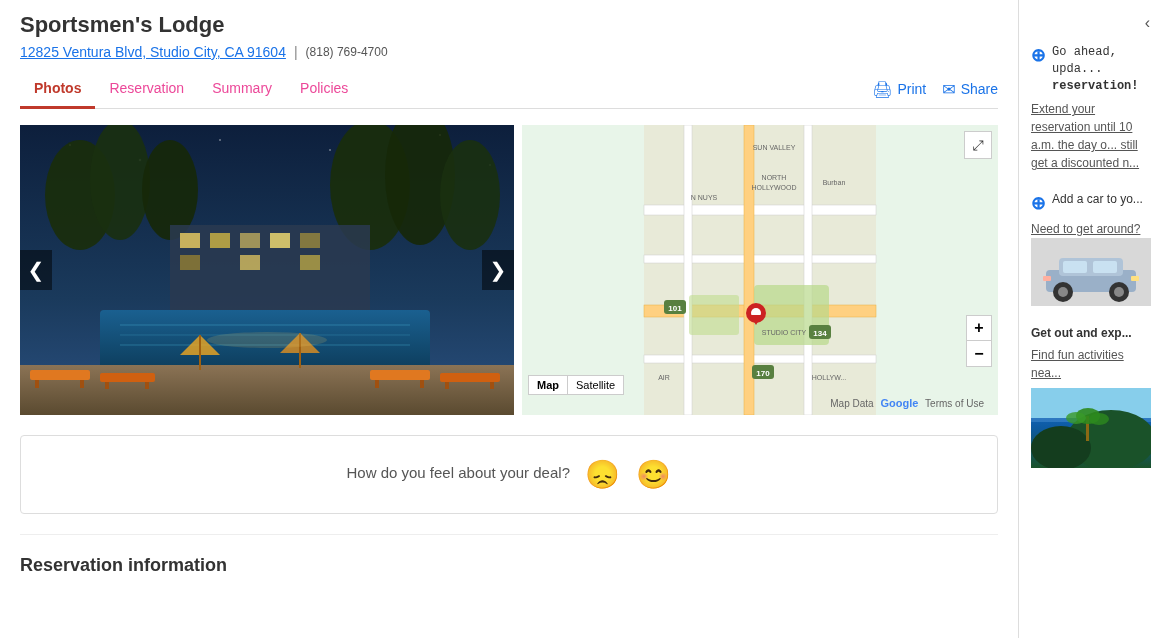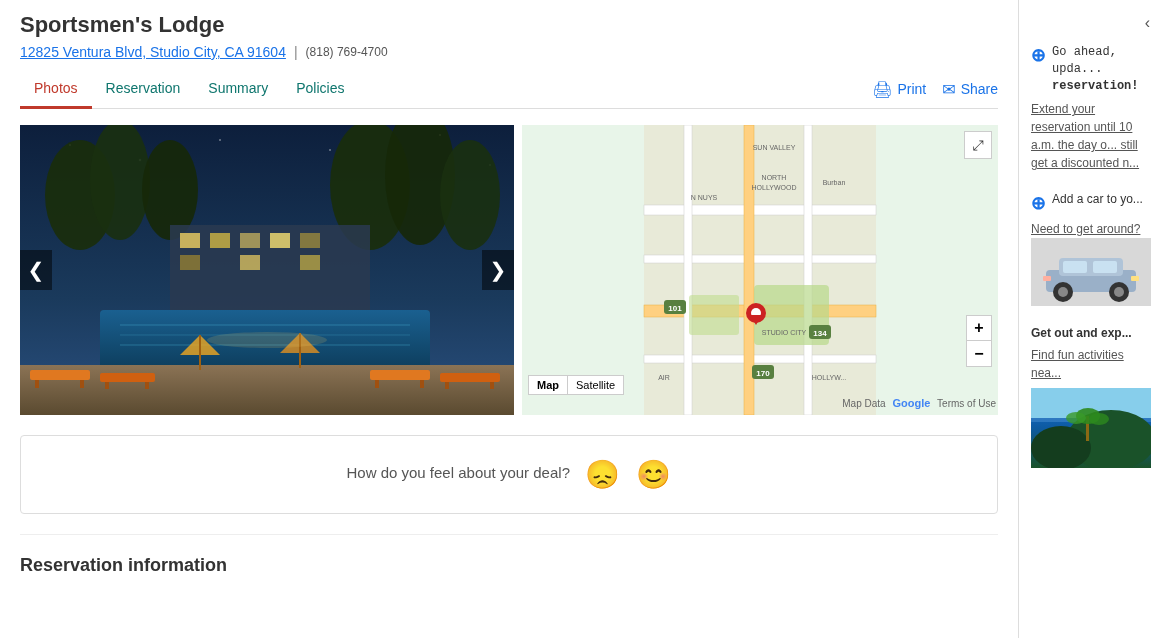--- a/index.html
+++ b/index.html
@@ -8,22 +8,22 @@
     .main-content { flex: 1; min-width: 0; padding: 0 20px 20px 20px; }
 
     .hotel-name { font-size: 22px; font-weight: bold; color: #333; margin-bottom: 6px; margin-top: 12px; }
     .hotel-address { color: #1a73e8; font-size: 14px; }
     .hotel-phone { color: #555; font-size: 12px; }
 
     .header-row { display: flex; align-items: center; margin-top: 4px; }
     .divider-pipe { color: #888; margin: 0 8px; }
 
     .tabs { display: flex; align-items: center; border-bottom: 1px solid #ddd; margin-top: 10px; padding-bottom: 0; }
-    .tab { padding: 10px 14px; cursor: pointer; font-size: 14px; color: #0f766e; text-decoration: none; border-bottom: 3px solid transparent; margin-bottom: -1px; }
-    .tab.active { color: #c0392b; border-bottom: 3px solid #c0392b; font-weight: normal; }
+    .tab { padding: 10px 14px; cursor: pointer; font-size: 14px; color: #ec4899; text-decoration: none; border-bottom: 3px solid transparent; margin-bottom: -1px; }
+    .tab.active { color: #c0392b; border-bottom: 3px solid #c0392b; font-weight: bold; }
 
     .tab-actions { margin-left: auto; display: flex; align-items: center; gap: 16px; }
     .tab-action-btn { display: flex; align-items: center; gap: 5px; color: #1a73e8; font-size: 14px; cursor: pointer; background: none; border: none; }
 
     .media-row { display: flex; gap: 8px; margin-top: 16px; }
 
     .nav-arrow { position: absolute; top: 50%; transform: translateY(-50%); background: rgba(0,0,0,0.5); color: white; border: none; font-size: 20px; width: 32px; height: 40px; cursor: pointer; display: flex; align-items: center; justify-content: center; z-index: 10; }
     .nav-arrow.left { left: 0; }
     .nav-arrow.right { right: 0; }
 
@@ -219,21 +219,21 @@
         <div style="position:absolute; bottom:48px; right:6px; display:flex; flex-direction:column;">
           <button style="background:white; border:1px solid #ccc; width:26px; height:26px; cursor:pointer; font-size:16px; font-weight:bold; display:flex; align-items:center; justify-content:center;">+</button>
           <button style="background:white; border:1px solid #ccc; width:26px; height:26px; cursor:pointer; font-size:16px; font-weight:bold; display:flex; align-items:center; justify-content:center; border-top:none;">−</button>
         </div>
 
         <div style="position:absolute; bottom:20px; left:6px; display:flex;">
           <button style="background:white; border:1px solid #ccc; padding:3px 8px; font-size:11px; cursor:pointer; font-weight:bold;">Map</button>
           <button style="background:white; border:1px solid #ccc; padding:3px 8px; font-size:11px; cursor:pointer; border-left:none;">Satellite</button>
         </div>
 
-        <div style="position:absolute; bottom:6px; right:2px; font-size:10px; color:#666;">
+        <div style="position:absolute; bottom:6px; right:14px; font-size:10px; color:#666;">
           <span style="margin-right:4px;">Map Data</span>
           <span style="color:#4285f4; font-weight:bold; font-size:11px;">Google</span>
           <span style="margin-left:4px;">Terms of Use</span>
         </div>
       </div>
     </div>
 
     <div class="deal-feedback">
       <span class="deal-feedback-text">How do you feel about your deal?</span>
       <button class="emoji-btn">😞</button>

